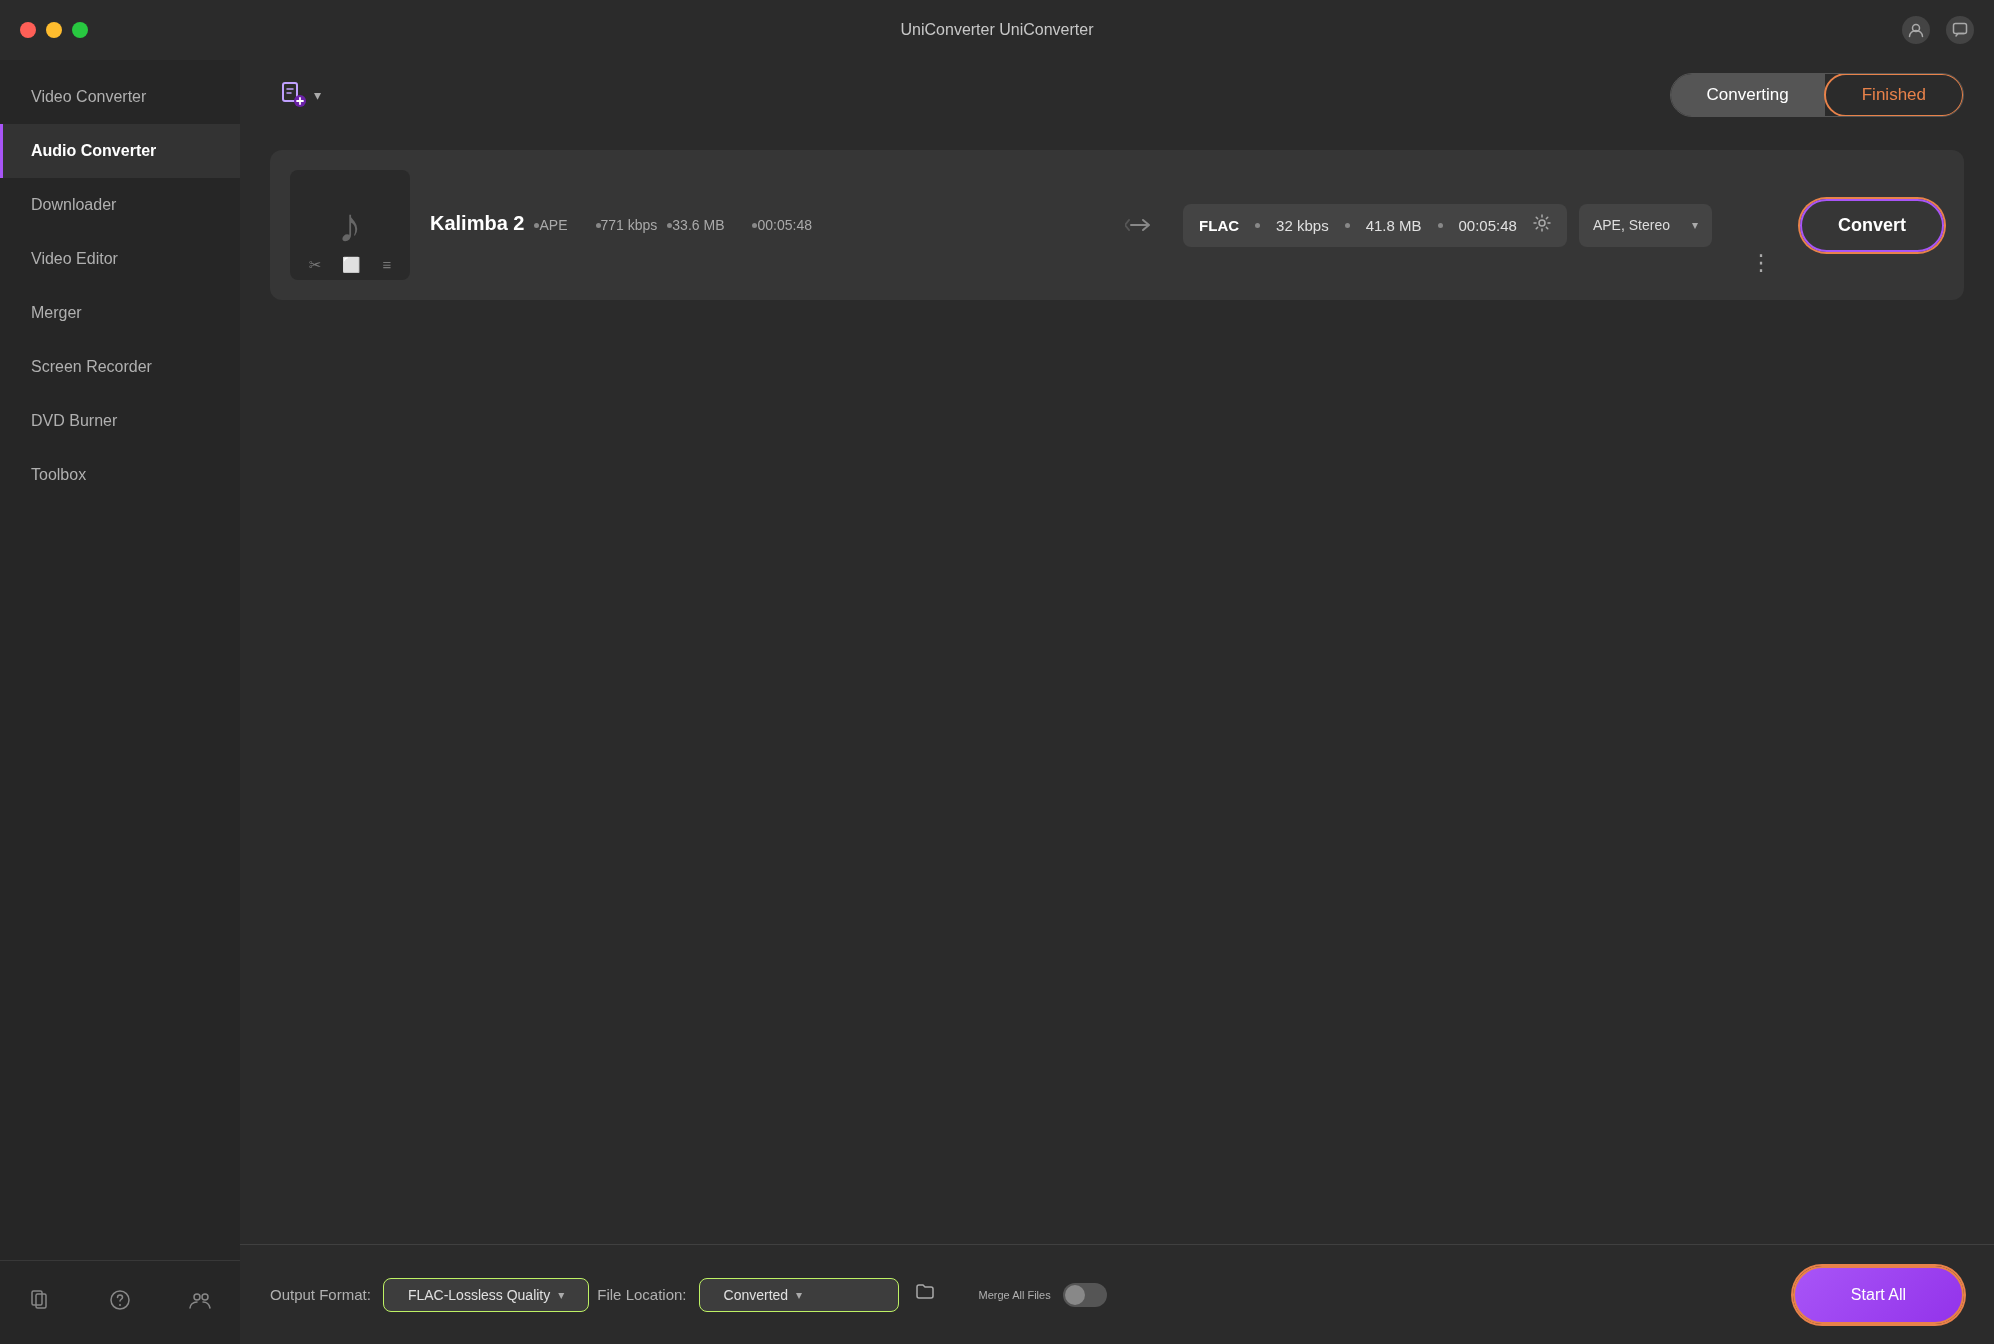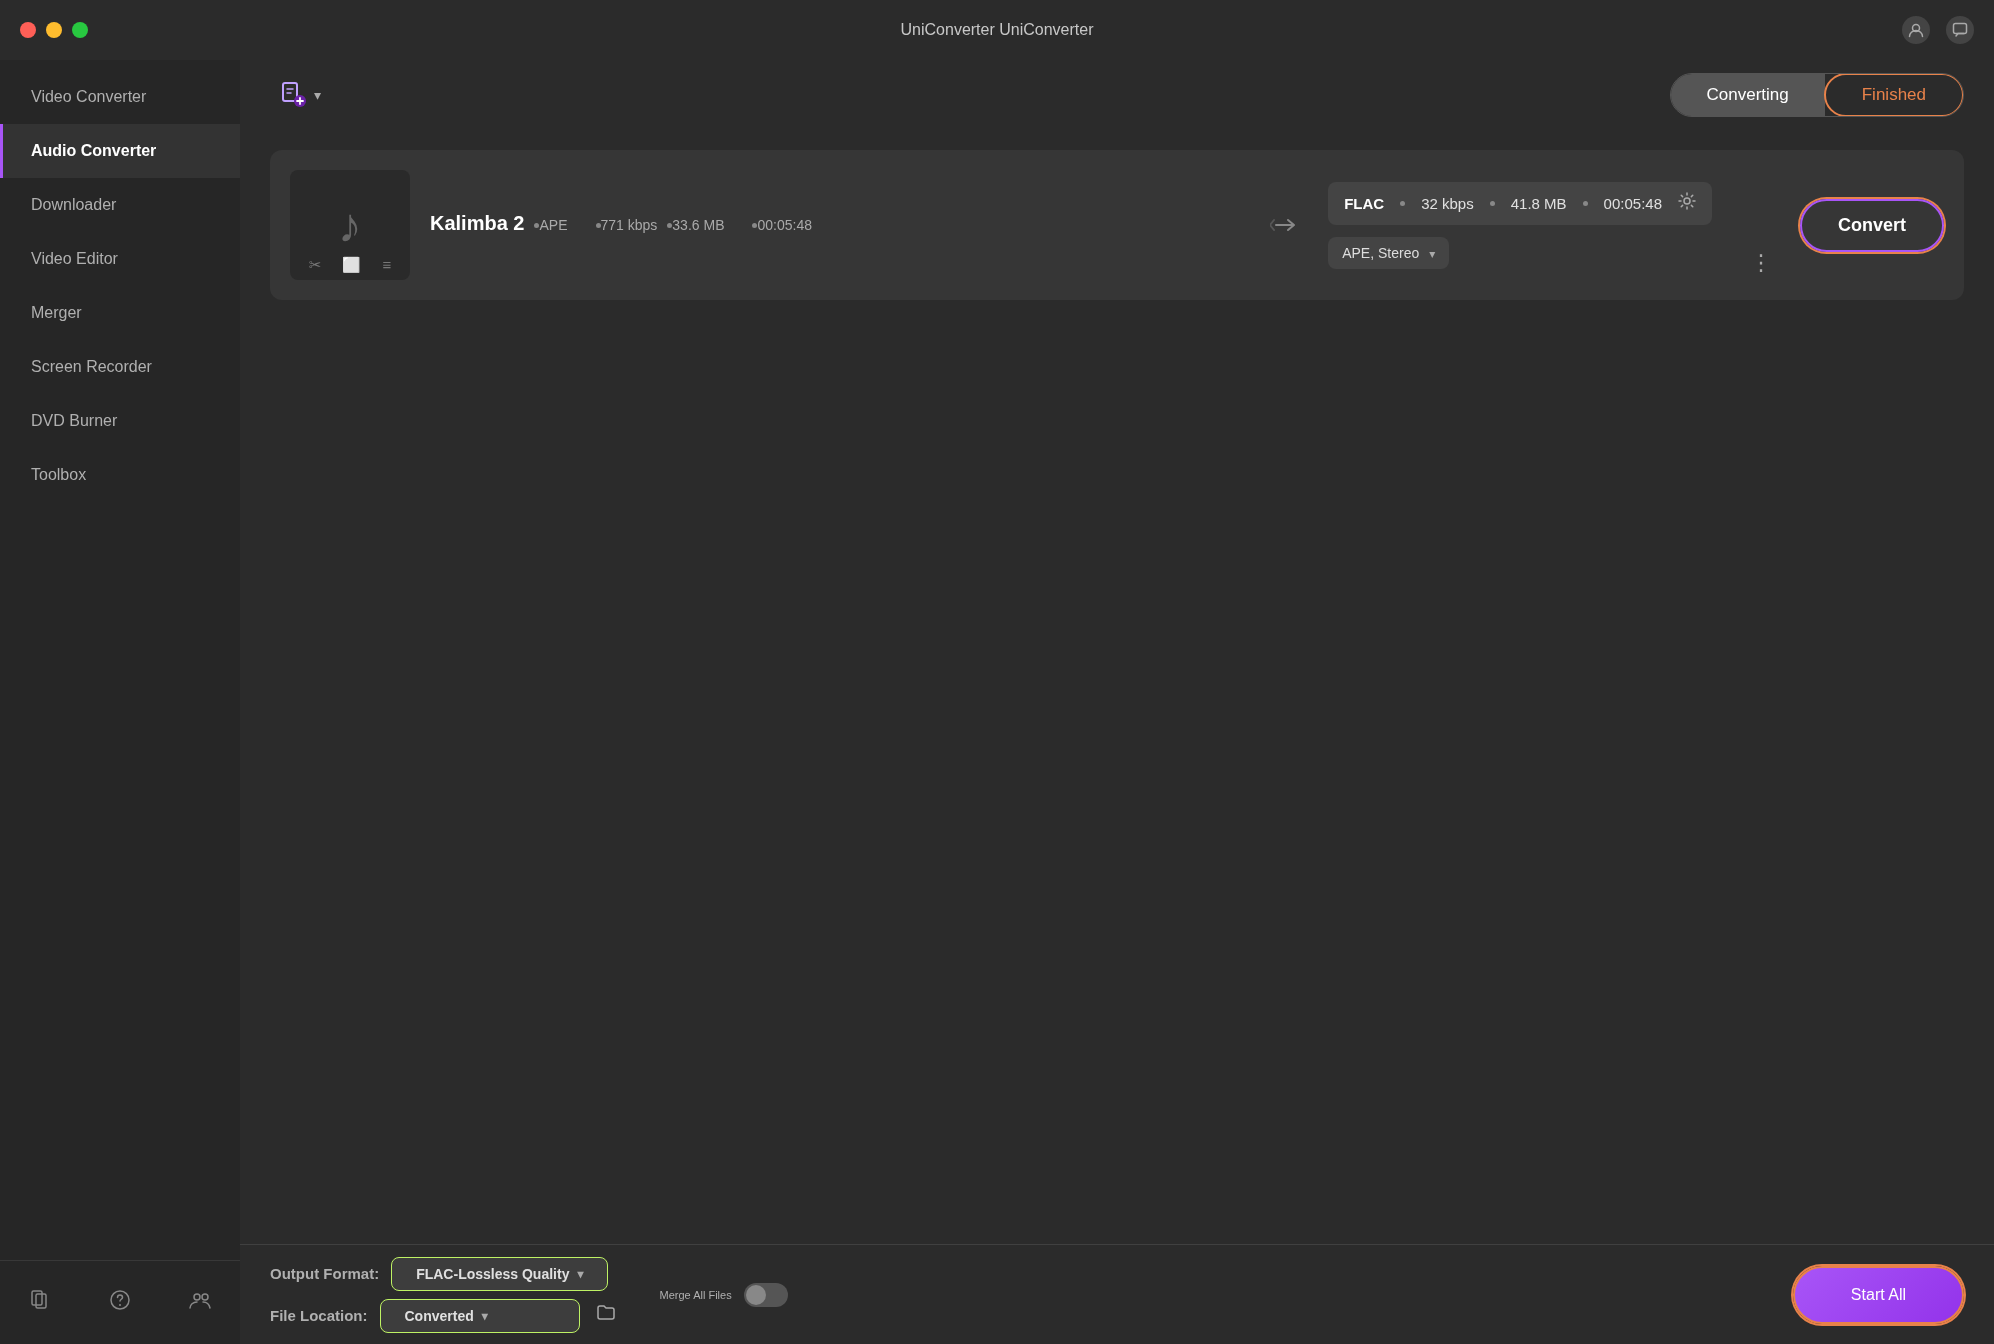--- a/index.html
+++ b/index.html
@@ -252,21 +252,20 @@
     .convert-arrow {
       display: flex;
       align-items: center;
       padding: 0 10px;
       color: #888;
       font-size: 22px;
     }
 
     .output-config {
       display: flex;
-      flex-direction: column;
       gap: 12px;
       min-width: 360px;
     }
     .output-format-bar {
       display: flex;
       align-items: center;
       gap: 16px;
       background: #444;
       border-radius: 8px;
       padding: 10px 16px;
@@ -280,22 +279,22 @@
     .gear-btn {
       margin-left: auto;
       background: transparent;
       border: none;
       color: #aaa;
       font-size: 18px;
       cursor: pointer;
     }
     .audio-mode-select {
       display: flex;
-      align-items: flex-end;
-      gap: 10px;
+      align-items: center;
+      gap: 22px;
       background: #444;
       border-radius: 8px;
       padding: 8px 14px;
       font-size: 14px;
       color: #ddd;
       cursor: pointer;
       width: fit-content;
     }
     .chevron-down { font-size: 12px; color: #aaa; }
 
@@ -586,21 +585,21 @@
 
         <button class="convert-btn">
           <span>Convert</span>
         </button>
 
       </div>
 
     </div>
 
     <div class="bottom-bar">
-      <div style="display: flex; flex-direction: column; gap: 8px; font-weight: bold;">
+      <div style="display: flex; flex-direction: row; gap: 8px;">
         <div class="bottom-field">
           <span class="bottom-field-label">Output Format:</span>
           <div class="bottom-select">
             <span>FLAC-Lossless Quality</span>
             <span class="chevron">▾</span>
           </div>
         </div>
         <div class="bottom-field">
           <span class="bottom-field-label">File Location:</span>
           <div class="bottom-select">

